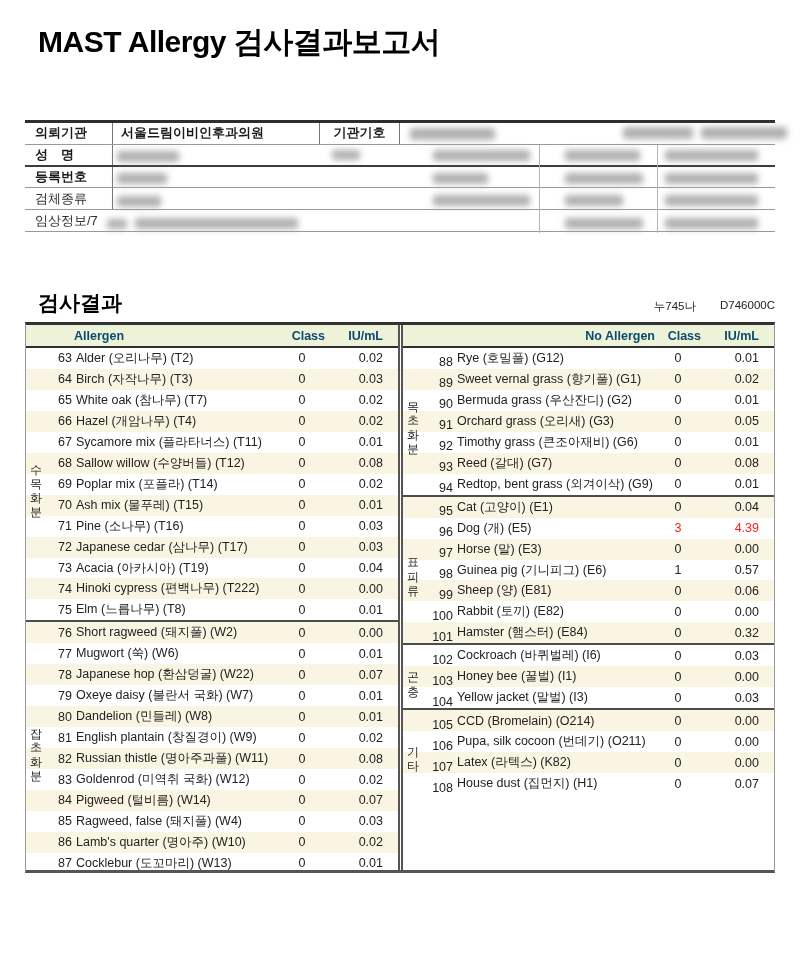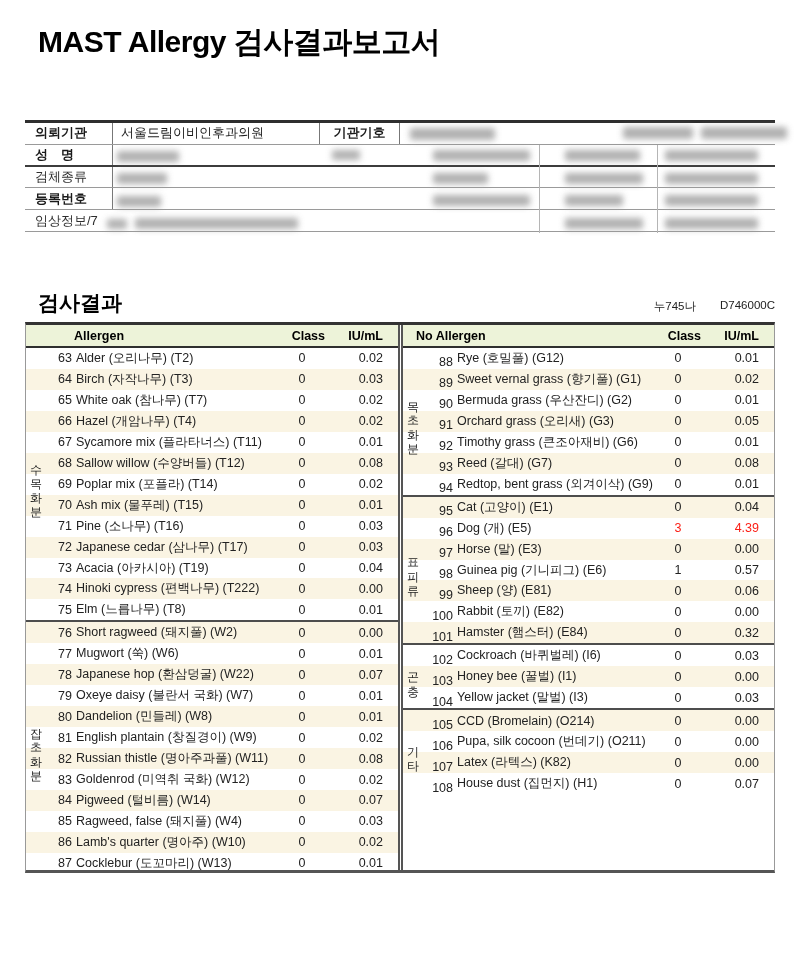--- a/index.html
+++ b/index.html
@@ -24,21 +24,21 @@
   }
   .info-row{display:flex;height:21.8px;align-items:center;border-bottom:1px solid #9a9a9a;box-sizing:border-box;}
   .info-row.thick{border-bottom:2px solid #3c3c3c;}
   .info-row:last-child{border-bottom:none;}
   .info-label{
     width:88px;padding-left:10px;font-weight:bold;height:100%;
     display:flex;align-items:center;border-right:1px solid #777;box-sizing:border-box;
   }
   .info-label.plain{font-weight:normal;color:#2e2e2e;}
   .info-value{
-    width:207px;padding-left:8px;font-weight:normal;height:100%;
+    width:207px;padding-left:8px;font-weight:bold;height:100%;
     display:flex;align-items:center;border-right:1px solid #777;box-sizing:border-box;
     white-space:nowrap;overflow:hidden;
   }
   .info-org{
     width:80px;font-weight:bold;height:100%;display:flex;align-items:center;
     justify-content:center;border-right:1px solid #777;box-sizing:border-box;
   }
   .info-rest{flex:1;height:100%;}
   .vline{position:absolute;width:1px;background:#b5b5b5;}
   .blur-bar{position:absolute;background:#9d9d9d;filter:blur(3px);border-radius:2px;opacity:.8;}
@@ -59,24 +59,24 @@
   .half{display:flex;flex-direction:column;}
   .half-l{width:372px;flex:none;}
   .half-r{flex:1;}
   .mid-divider{
     width:5px;flex:none;border-left:2px solid #555;border-right:2px solid #555;
     box-sizing:border-box;background:#fff;
   }
   .thead{
     display:flex;height:21px;flex:none;background:var(--green);
     border-bottom:2.5px solid #2f2f2f;box-sizing:content-box;
-    font-weight:bold;font-size:12.5px;align-items:center;color:#000000;
+    font-weight:bold;font-size:12.5px;align-items:center;color:#0c4a6e;
   }
   .half-l .h-name{flex:1;padding-left:48px;}
-  .half-r .h-name{flex:1;padding-left:13px;}
+  .half-r .h-name{flex:1;padding-left:13px;text-align:right;}
   .h-class{width:46px;text-align:right;flex:none;}
   .h-iu{width:58px;text-align:right;padding-right:15px;flex:none;}
   .tbody{flex:1;position:relative;}
   .group{position:relative;}
   .group-divide{border-top:2px solid #4d4d4d;}
   .vlabel{
     position:absolute;left:3px;top:50%;transform:translateY(-50%);
     writing-mode:vertical-rl;text-orientation:upright;
     font-size:12px;letter-spacing:2px;color:#222;line-height:14px;
   }
@@ -102,25 +102,25 @@
     <div class="info-label">의뢰기관</div>
     <div class="info-value">서울드림이비인후과의원</div>
     <div class="info-org">기관기호</div>
     <div class="info-rest"></div>
   </div>
   <div class="info-row thick">
     <div class="info-label">성　명</div>
     <div class="info-rest"></div>
   </div>
   <div class="info-row">
+    <div class="info-label">등록번호</div>
+    <div class="info-rest"></div>
+  </div>
+  <div class="info-row">
     <div class="info-label plain">검체종류</div>
-    <div class="info-rest"></div>
-  </div>
-  <div class="info-row">
-    <div class="info-label">등록번호</div>
     <div class="info-rest"></div>
   </div>
   <div class="info-row">
     <div class="info-label plain" style="border-right:none;">임상정보/7</div>
     <div class="info-rest"></div>
   </div>
 
   <div class="vline" style="left:514px;top:22px;height:88px;"></div>
   <div class="vline" style="left:632px;top:22px;height:88px;"></div>
 

